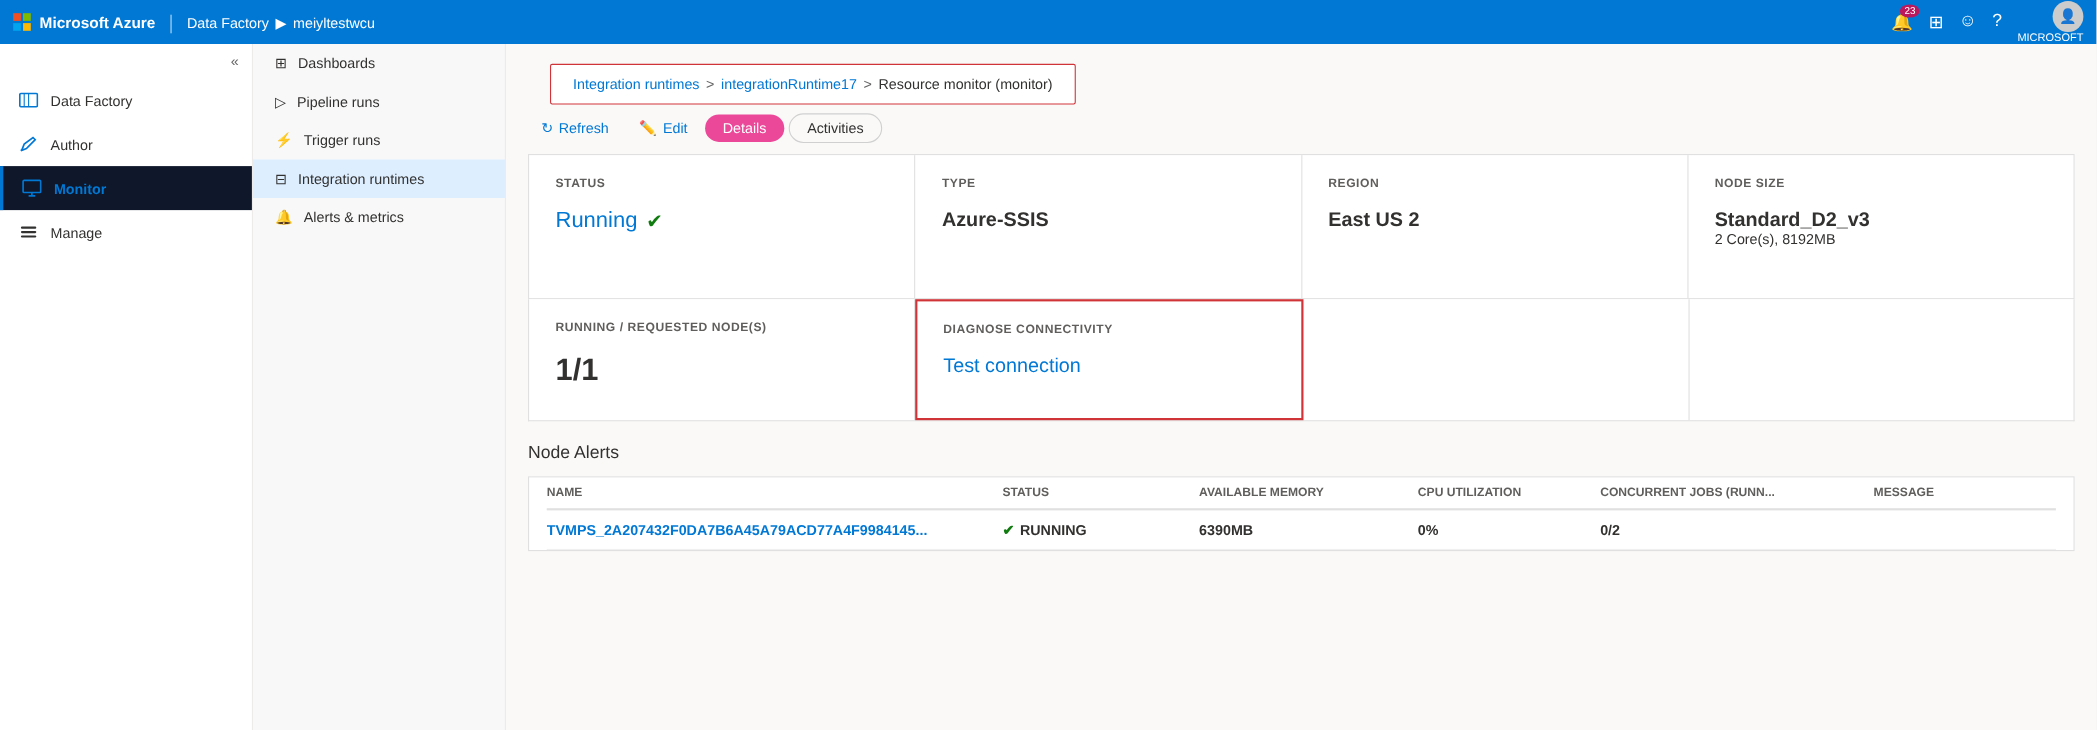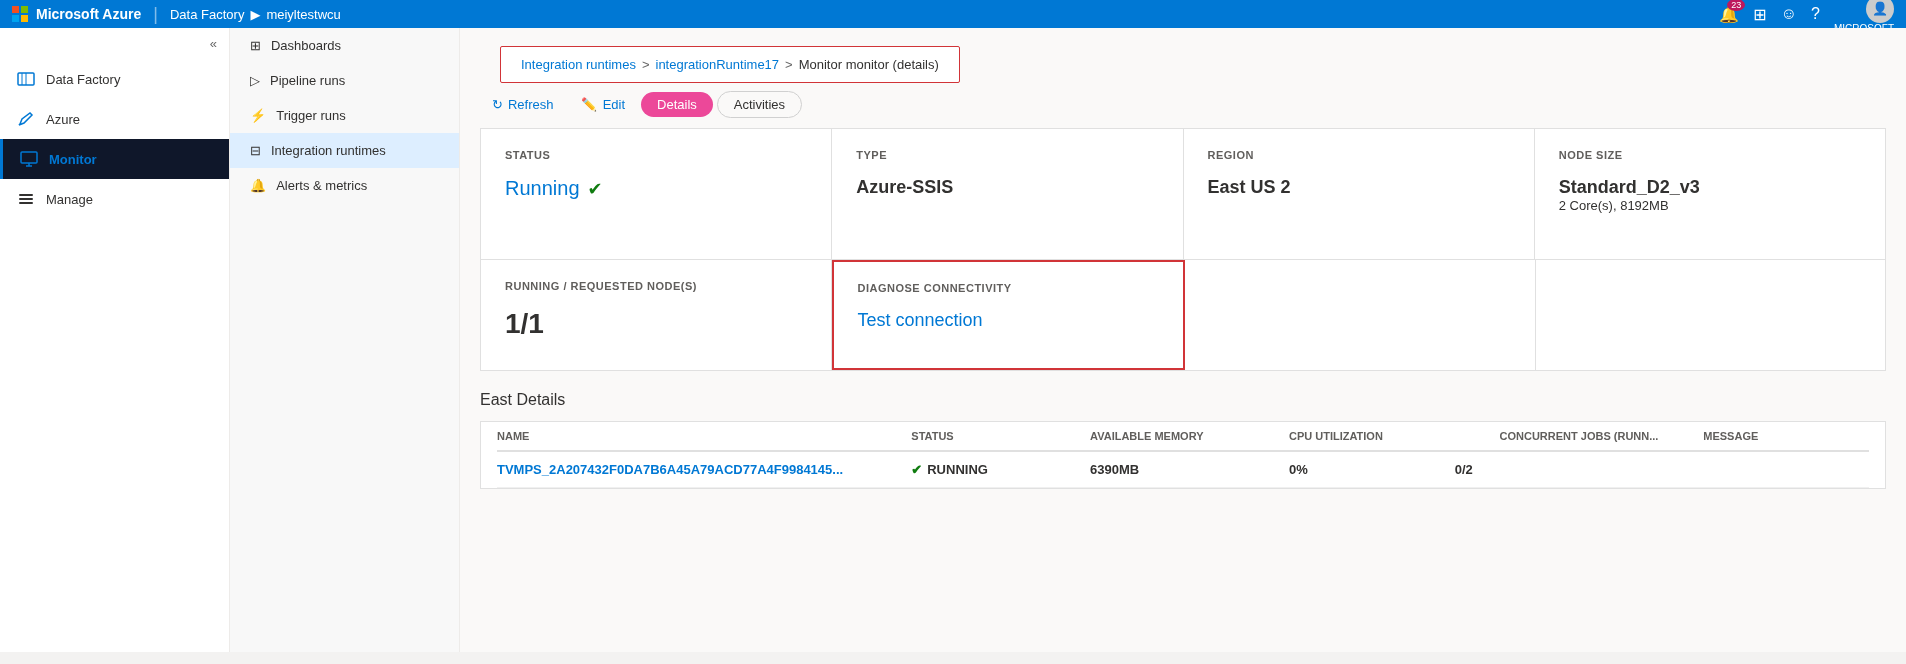--- a/index.html
+++ b/index.html
@@ -1,21 +1,21 @@
 <!DOCTYPE html>
 <html><head>
   <meta charset="utf-8">
   <style>
     * { box-sizing: border-box; margin: 0; padding: 0; }
     body { font-family: 'Segoe UI', Arial, sans-serif; font-size: 13px; background: #f3f2f1; overflow: hidden; }
 
     
     .top-bar {
       background: #0078d4;
-      height: 28px;
+      height: 40px;
       display: flex;
       align-items: center;
       padding: 0 12px;
       gap: 12px;
       color: white;
     }
     .top-bar-brand { display: flex; align-items: center; gap: 8px; font-size: 14px; font-weight: 600; }
     .top-bar-separator { color: rgba(255,255,255,0.5); font-size: 18px; font-weight: 100; }
     .top-bar-breadcrumb { display: flex; align-items: center; gap: 6px; font-size: 13px; }
     .top-bar-right { margin-left: auto; display: flex; align-items: center; gap: 14px; color: white; }
@@ -161,21 +161,21 @@
           </svg>
       </div>
       <span>Data Factory</span>
     </div>
     <div class="nav-item">
       <div class="nav-icon">
         <svg width="18" height="18" viewBox="0 0 18 18" fill="none">
             <path d="M3 14l2-5L13 3l2 2-8 8-5 2z" stroke="#0078d4" stroke-width="1.5" fill="none"></path>
           </svg>
       </div>
-      <span>Azure</span>
+      <span>Author</span>
     </div>
     <div class="nav-item active">
       <div class="nav-icon">
         <svg width="18" height="18" viewBox="0 0 18 18" fill="none">
             <rect x="1" y="2" width="16" height="11" rx="1" stroke="#0078d4" stroke-width="1.5" fill="none"></rect>
             <path d="M6 16h6M9 13v3" stroke="#0078d4" stroke-width="1.5"></path>
           </svg>
       </div>
       <span>Monitor</span>
     </div>
@@ -215,21 +215,21 @@
   </div>
 
   <div class="main-content">
 
     <div style="padding: 10px 20px 0 20px;">
       <div class="breadcrumb-bar">
         <span class="breadcrumb-link">Integration runtimes</span>
         <span class="breadcrumb-sep">&gt;</span>
         <span class="breadcrumb-link">integrationRuntime17</span>
         <span class="breadcrumb-sep">&gt;</span>
-        <span class="breadcrumb-current">Monitor monitor (details)</span>
+        <span class="breadcrumb-current">Resource monitor (monitor)</span>
       </div>
     </div>
 
     <div class="toolbar">
       <button class="toolbar-btn">
         <span>↻</span>
         <span>Refresh</span>
       </button>
       <button class="toolbar-btn">
         <span>✏️</span>
@@ -280,28 +280,28 @@
       <div class="card2 card2-diagnose">
         <div class="card-label">DIAGNOSE CONNECTIVITY</div>
         <div class="test-connection-link">Test connection</div>
       </div>
 
       <div class="card2"></div>
       <div class="card2"></div>
     </div>
 
     <div class="node-section">
-      <div class="section-title">East Details</div>
+      <div class="section-title">Node Alerts</div>
       <div style="background:white;border:1px solid #e0e0e0;padding:0 16px;">
         <div class="table-header">
           <div class="col-name col-val" style="font-size:11px;font-weight:600;color:#605e5c;">NAME</div>
           <div class="col-status col-val" style="font-size:11px;font-weight:600;color:#605e5c;">STATUS</div>
           <div class="col-memory col-val" style="font-size:11px;font-weight:600;color:#605e5c;">AVAILABLE MEMORY</div>
           <div class="col-cpu col-val" style="font-size:11px;font-weight:600;color:#605e5c;">CPU UTILIZATION</div>
-          <div class="col-jobs col-val" style="font-size:11px;font-weight:600;color:#605e5c;text-align:center;">CONCURRENT JOBS (RUNN...</div>
+          <div class="col-jobs col-val" style="font-size:11px;font-weight:600;color:#605e5c;">CONCURRENT JOBS (RUNN...</div>
           <div class="col-message col-val" style="font-size:11px;font-weight:600;color:#605e5c;">MESSAGE</div>
         </div>
         <div class="table-row-data">
           <div class="col-name col-val" style="overflow:hidden;text-overflow:ellipsis;white-space:nowrap;cursor:pointer;color:#0078d4;">tvmps_2a207432f0da7b6a45a79acd77a4f9984145...</div>
           <div class="col-status">
             <div class="running-badge">
               <span style="color:#107c10;">✔</span>
               <span>Running</span>
             </div>
           </div>

